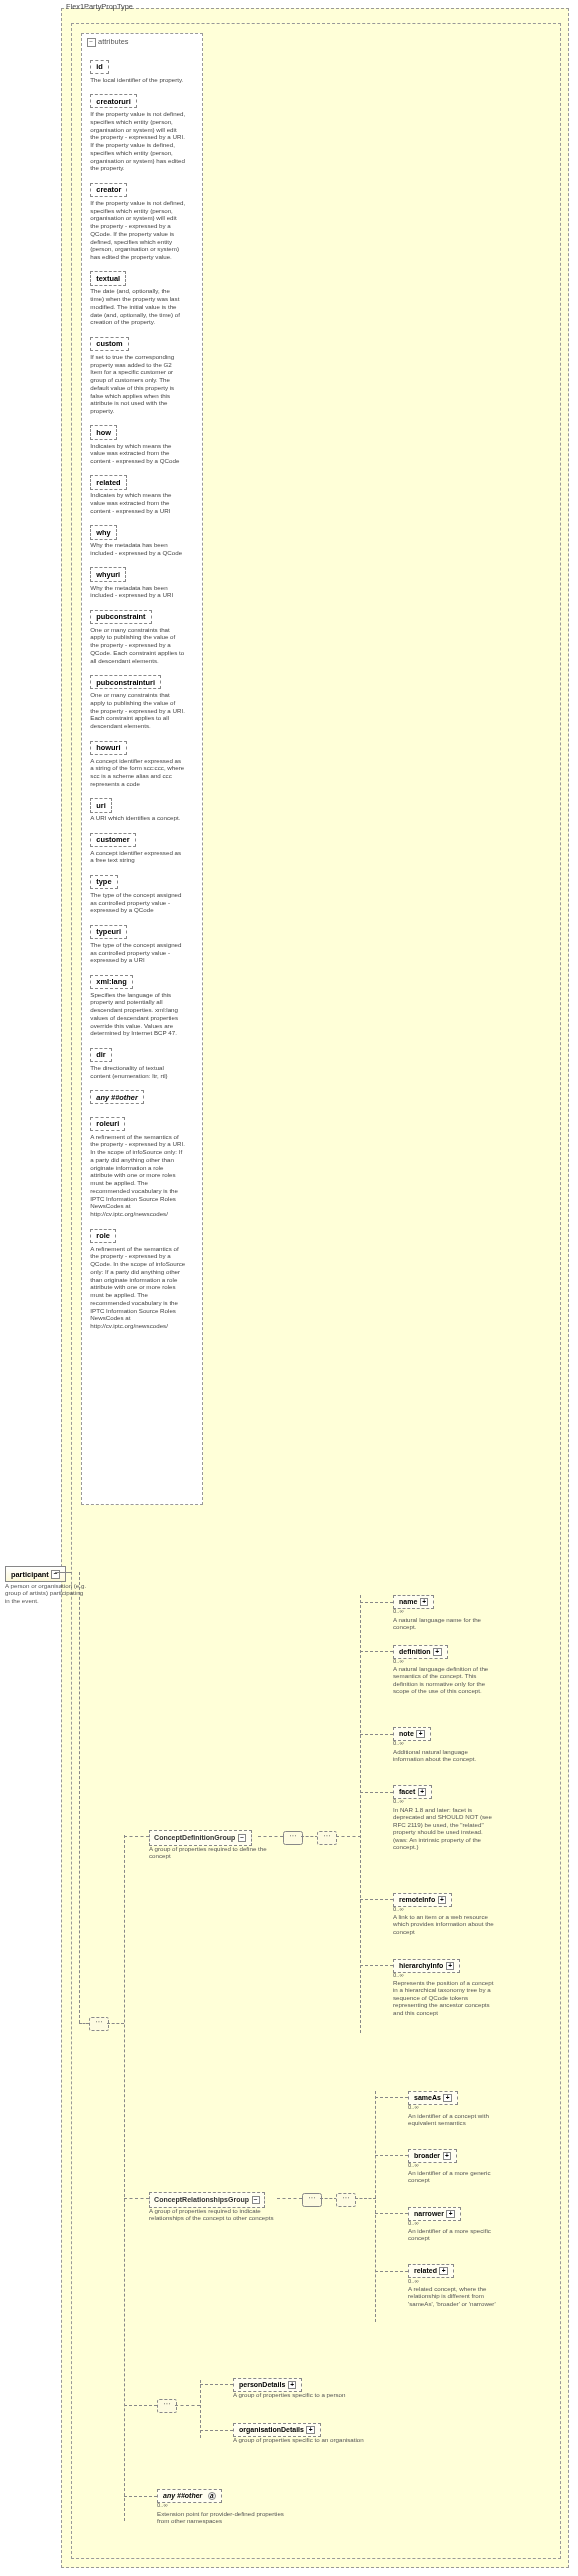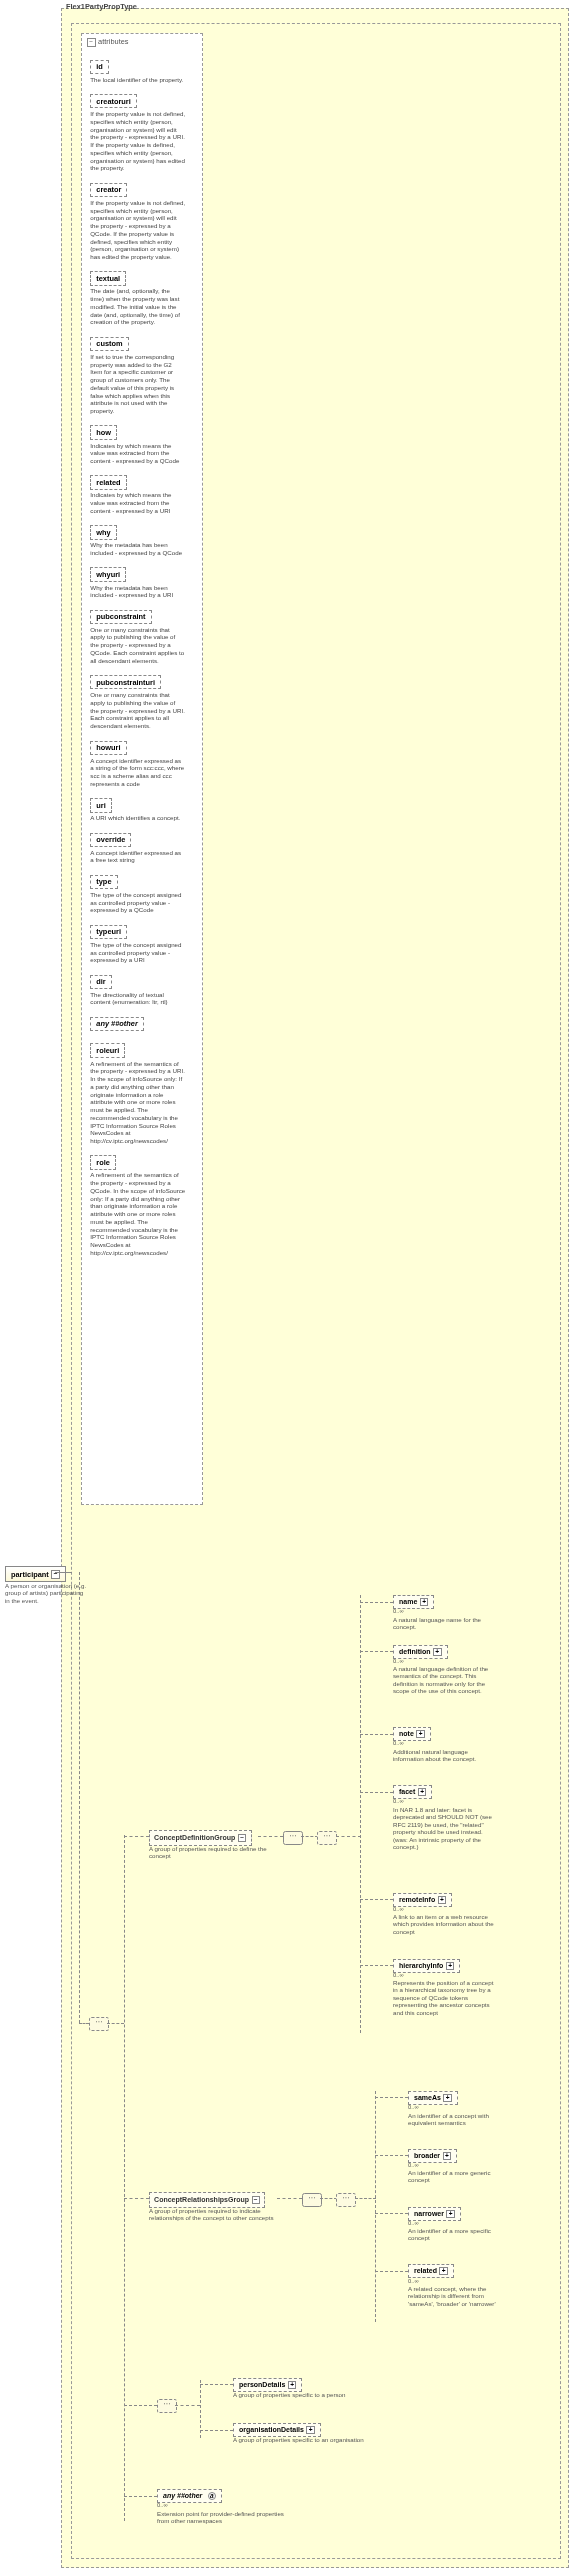--- a/index.html
+++ b/index.html
@@ -2,21 +2,21 @@
 <html style="font-size:13.2px"><head>
 <meta charset="utf-8">
 <style>
   html, body { margin: 0; padding: 0; background: #fff; font-family: Arial, sans-serif; }
   body { width: 579px; }
   .canvas { position: relative; width: 579px; height: 2576px; background: #fff; }
   
   .dash-outer { position: absolute; border: 0.8px dashed #999; }
   .bg-yellow { background: #ffffd8; }
   .bg-white { background: #fff; }
-  .title-text { font-size: 7.4px; color: #444; font-weight: bold; }
+  .title-text { font-size: 7.4px; color: #444; }
   
   .attr { margin: 5px 3.3px 8.3px 3.3px; }
   .attr-name { border: 0.8px dashed #888; padding: 1.7px 5px; display: inline-block; font-size: 7.4px; font-weight: bold; background: #fff; margin-bottom: 1.7px; }
   .attr-desc { font-size: 6.2px; color: #444; line-height: 1.25; max-width: 95px; }
   
   .elem-box { position: absolute; border: 0.8px solid #888; background: linear-gradient(#fff,#fdf9d8); padding: 2.5px 5px; font-size: 7.4px; font-weight: bold; }
   .elem-desc { position: absolute; font-size: 6.2px; color: #555; width: 83px; line-height: 1.2; }
   
   .group-box { position: absolute; border: 0.8px dashed #888; background: #fffef0; padding: 2.5px 4.1px; font-size: 7px; font-weight: bold; color: #333; }
   .group-desc { position: absolute; font-size: 6.2px; color: #555; line-height: 1.2; }
@@ -97,30 +97,34 @@
       </div>
       <div class="attr">
         <div class="attr-name">howuri</div>
         <div class="attr-desc">A concept identifier expressed as a string of the form scc:ccc, where scc is a scheme alias and ccc represents a code</div>
       </div>
       <div class="attr">
         <div class="attr-name">uri</div>
         <div class="attr-desc">A URI which identifies a concept.</div>
       </div>
       <div class="attr">
-        <div class="attr-name">override</div>
+        <div class="attr-name">customer</div>
         <div class="attr-desc">A concept identifier expressed as a free text string</div>
       </div>
       <div class="attr">
         <div class="attr-name">type</div>
         <div class="attr-desc">The type of the concept assigned as controlled property value - expressed by a QCode</div>
       </div>
       <div class="attr">
         <div class="attr-name">typeuri</div>
         <div class="attr-desc">The type of the concept assigned as controlled property value - expressed by a URI</div>
+      </div>
+      <div class="attr">
+        <div class="attr-name">xml:lang</div>
+        <div class="attr-desc">Specifies the language of this property and potentially all descendant properties. xml:lang values of descendant properties override this value. Values are determined by Internet BCP 47.</div>
       </div>
       <div class="attr">
         <div class="attr-name">dir</div>
         <div class="attr-desc">The directionality of textual content (enumeration: ltr, rtl)</div>
       </div>
       <div class="attr">
         <div class="attr-name" style="font-style:italic;">any ##other</div>
       </div>
       <div class="attr">
         <div class="attr-name">roleuri</div>

